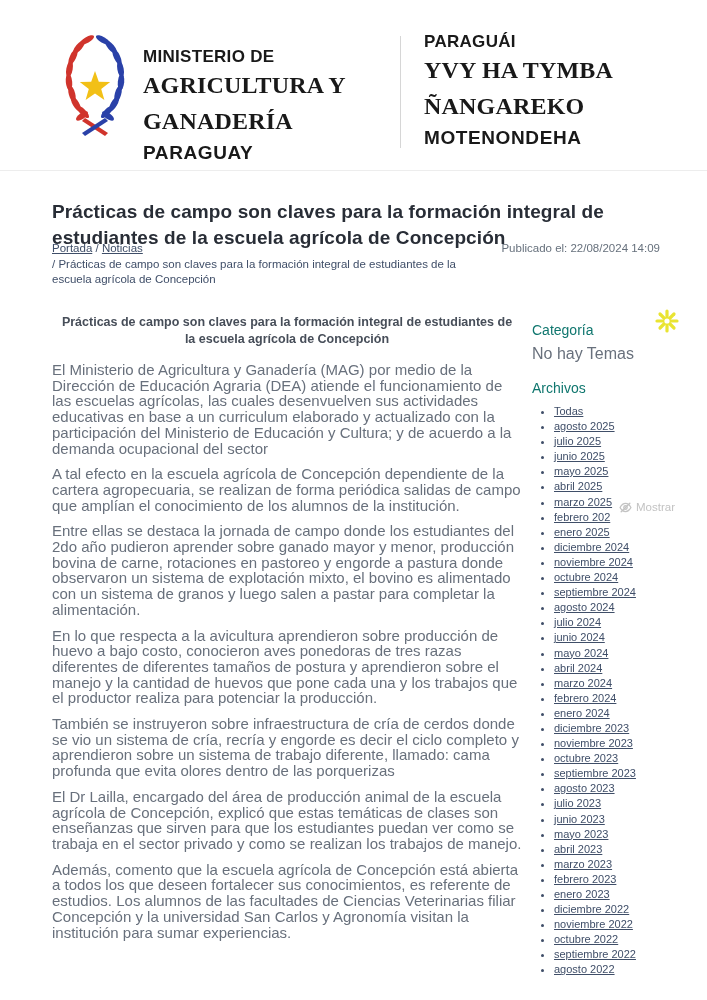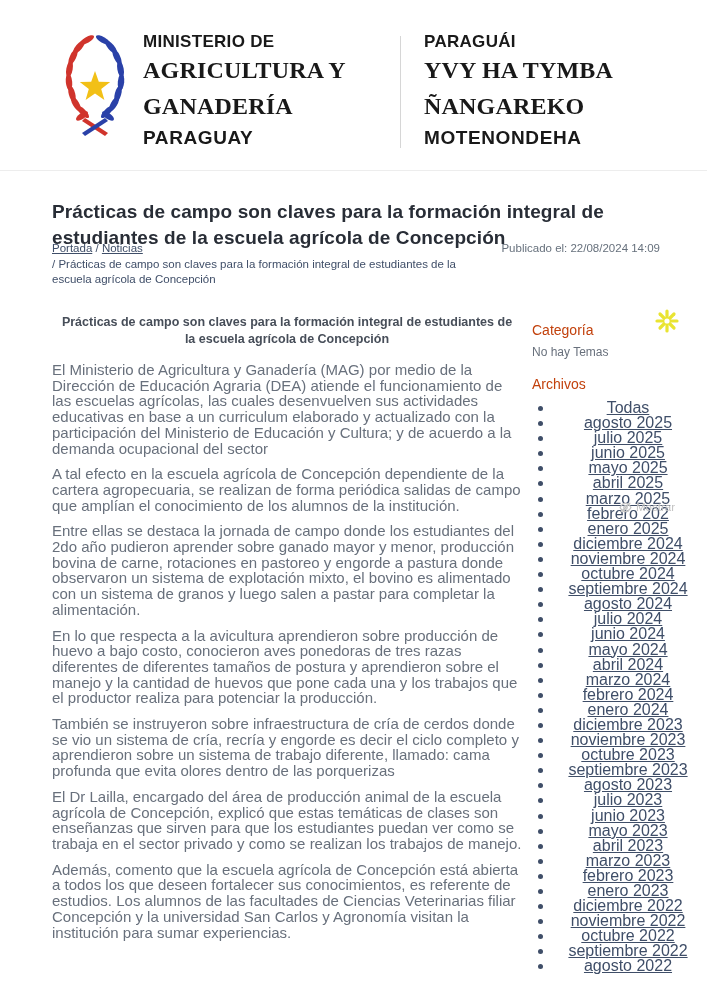--- a/index.html
+++ b/index.html
@@ -3,43 +3,43 @@
 <meta charset="utf-8">
 <style>
   html,body{margin:0;padding:0;background:#ffffff;}
   .canvas{
     position:relative;width:707px;height:1000px;background:#ffffff;
     font-family:"Liberation Sans","DejaVu Sans",sans-serif;overflow:hidden;
   }
   
   .site-header{position:absolute;left:0;top:0;width:707px;height:170px;background:#fff;border-bottom:1px solid #ededed;}
   .logo{position:absolute;left:56px;top:28px;}
-  .brand-left{position:absolute;left:143px;top:31px;color:#191919;}
+  .brand-left{position:absolute;left:143px;top:46px;color:#191919;}
   .brand-right{position:absolute;left:424px;top:31px;color:#191919;}
   .brand-top{font-size:17px;font-weight:bold;letter-spacing:.3px;line-height:21px;}
   .brand-big{font-family:"Liberation Serif","DejaVu Serif",serif;font-size:24px;font-weight:bold;line-height:36px;letter-spacing:.2px;}
   .brand-bottom{font-size:19px;font-weight:bold;letter-spacing:.6px;line-height:24px;margin-top:2px;}
   .brand-divider{position:absolute;left:400px;top:36px;width:1px;height:112px;background:#d6d6d6;}
   
   .page-title{position:absolute;left:52px;top:186px;width:630px;font-size:19px;font-weight:bold;color:#282d36;line-height:26px;letter-spacing:.1px;}
   .breadcrumb{position:absolute;left:52px;top:241px;width:430px;font-size:11.5px;color:#3f4e68;line-height:15.5px;}
   .breadcrumb a{color:#3f4e68;text-decoration:underline;cursor:pointer;}
   .breadcrumb .crumb-current{color:#3f4e68;text-decoration:none;}
   .pub-date{position:absolute;right:47px;top:242px;font-size:11.5px;color:#66707c;}
   
   .article{position:absolute;left:52px;top:314px;width:470px;color:#68707c;}
   .article-heading{font-size:12.5px;font-weight:bold;color:#474e59;text-align:center;line-height:17px;margin:0 6px 14px 6px;}
   .para{font-size:15px;line-height:15.7px;margin:0 0 10px 0;}
   
   .sidebar{position:absolute;left:532px;top:322px;width:170px;}
-  .side-heading{font-size:14px;color:#c2410c;margin:0;}
-  .side-empty{font-size:12px;color:#68707c;margin:7px 0 16px 0;}
+  .side-heading{font-size:14px;color:#0f766e;margin:0;}
+  .side-empty{font-size:16px;color:#68707c;margin:7px 0 16px 0;}
   .side-heading2{margin-top:17px;}
   .archive-list{margin:8px 0 0 0;padding:0 0 0 22px;list-style:disc;color:#3f4e68;}
-  .archive-list li{font-size:16px;line-height:15.1px;text-align:center;}
+  .archive-list li{font-size:11px;line-height:15.1px;}
   .archive-list a{color:#3f4e68;text-decoration:underline;cursor:pointer;}
   
   .a11y-btn{position:absolute;left:654px;top:308px;width:26px;height:26px;cursor:pointer;}
   .mostrar{position:absolute;left:619px;top:501px;display:flex;align-items:flex-start;gap:4px;color:#c3c3c3;font-size:11.5px;cursor:pointer;}
   .mostrar svg{display:block;}
 </style>
 </head>
 <body>
 
 <div class="canvas">

